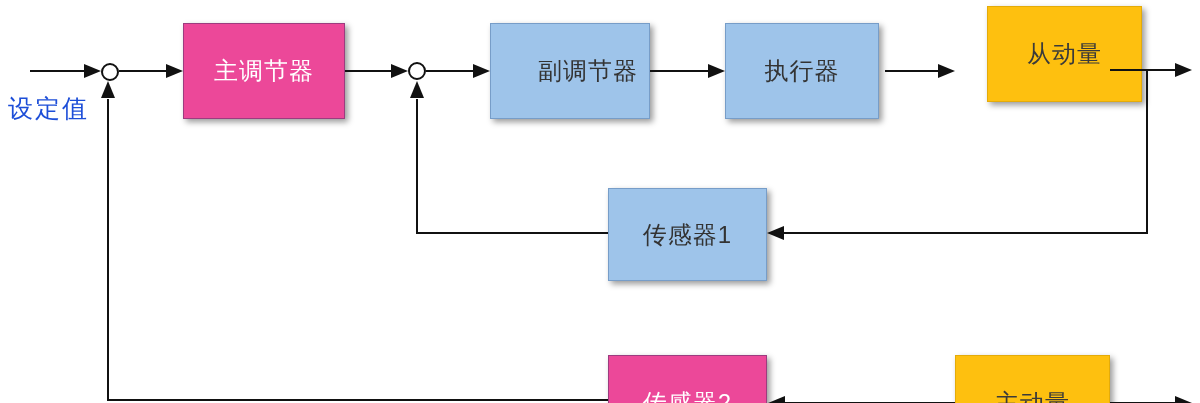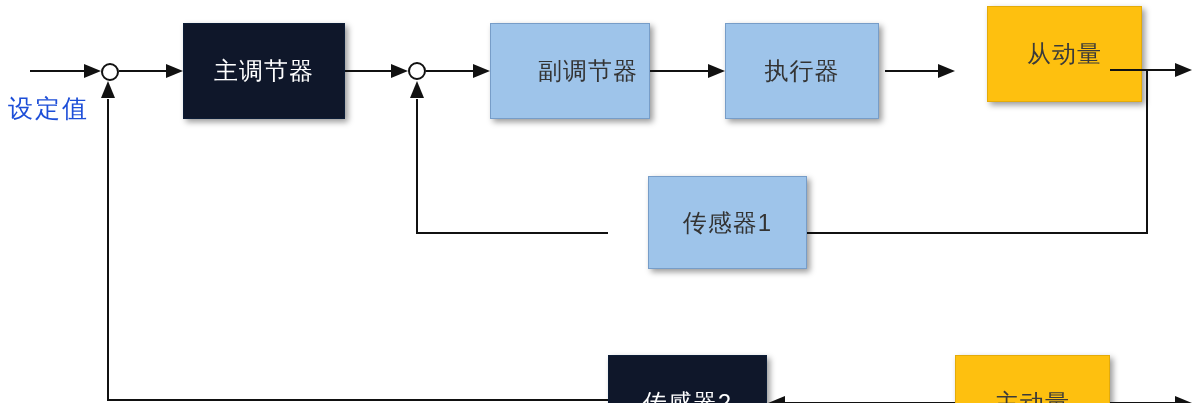--- a/index.html
+++ b/index.html
@@ -11,21 +11,21 @@
     font-family:"Liberation Sans","DejaVu Sans",sans-serif;
   }
   
   .block{
     position:absolute;
     display:flex;align-items:center;justify-content:center;
     font-size:24px;letter-spacing:1px;
     box-shadow:3px 3px 6px rgba(0,0,0,0.40);
     box-sizing:border-box;
   }
-  .blue-dark{background:#0f172a;color:#ffffff;border:1px solid rgba(10,40,80,0.35);text-align:right;}
+  .blue-dark{background:#ec4899;color:#ffffff;border:1px solid rgba(10,40,80,0.35);text-align:right;}
   .blue-light{background:#9EC4EA;color:#333333;border:1px solid rgba(60,100,150,0.40);}
   .orange{background:#FEC00F;color:#3a3a3a;border:1px solid rgba(190,140,0,0.40);}
   
   .line{position:absolute;background:#111111;}
   
   .ah{position:absolute;width:0;height:0;border-style:solid;}
   .ah-right{border-width:7px 0 7px 17px;border-color:transparent transparent transparent #111111;}
   .ah-left {border-width:7px 17px 7px 0;border-color:transparent #111111 transparent transparent;}
   .ah-up   {border-width:0 7px 17px 7px;border-color:transparent transparent #111111 transparent;}
   
@@ -81,21 +81,21 @@
     <span>从动量</span>
   </div>
 
   <div class="line" style="left:1110px;top:69px;width:65px;height:2px;"></div>
   <div class="ah ah-right" style="left:1175px;top:63px;"></div>
 
   <div class="line" style="left:1146px;top:69px;width:2px;height:165px;"></div>
   <div class="line" style="left:784px;top:232px;width:363px;height:2px;"></div>
   <div class="ah ah-left" style="left:767px;top:226px;"></div>
 
-  <div class="block blue-light" style="left:608px;top:176px;width:159px;height:93px;margin-left:40px;">
+  <div class="block blue-light" style="left:608px;top:188px;width:159px;height:93px;">
     <span>传感器1</span>
   </div>
 
   <div class="line" style="left:416px;top:232px;width:192px;height:2px;"></div>
   <div class="line" style="left:416px;top:99px;width:2px;height:135px;"></div>
   <div class="ah ah-up" style="left:410px;top:81px;"></div>
 
   <div class="block blue-dark" style="left:608px;top:355px;width:159px;height:95px;">
     <span>传感器2</span>
   </div>

